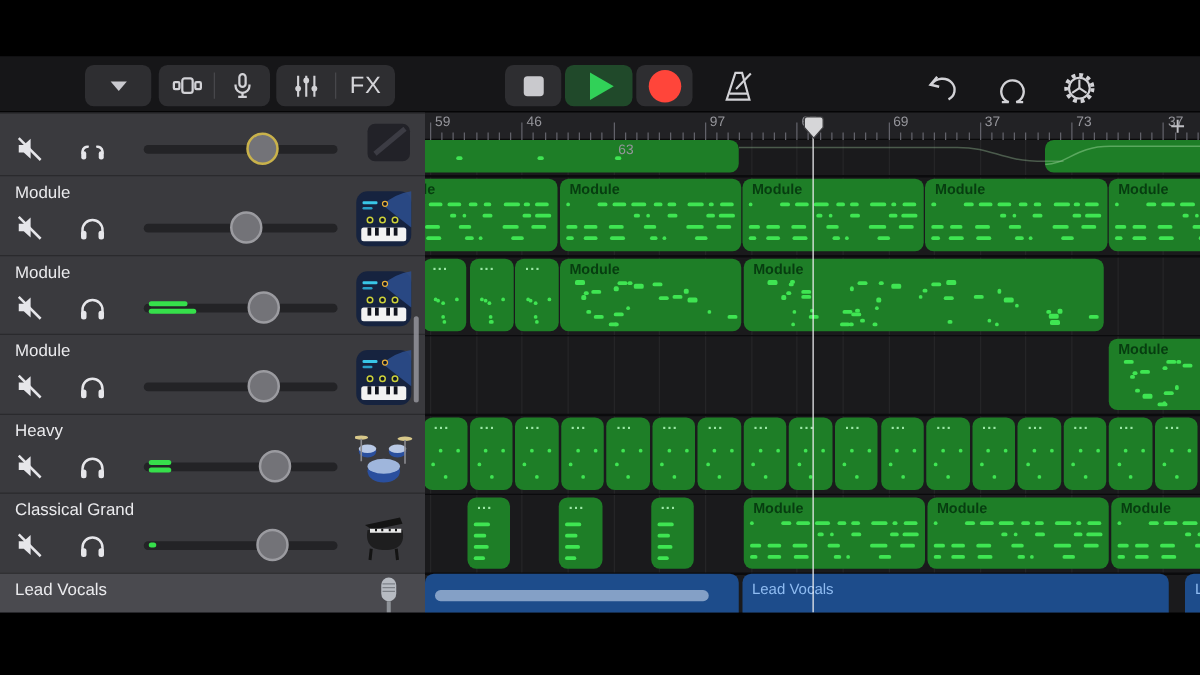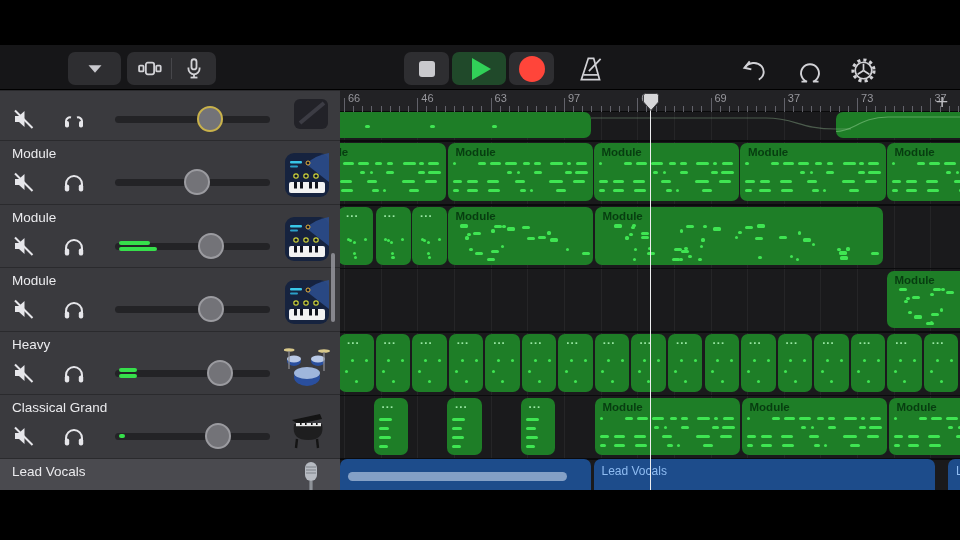--- a/index.html
+++ b/index.html
@@ -66,20 +66,36 @@
       <div class="gdiv"></div>
       <div class="gbtn">
         <svg class="icon" width="26" height="26" viewBox="0 0 28 28" fill="none" stroke="#d2d2d6" stroke-width="1.8">
           <rect x="11.3" y="3.5" width="5.4" height="11" rx="2.7"></rect>
             <path d="M8 12.5 v1.2 a6 6 0 0 0 12 0 v-1.2"></path>
             <line x1="14" y1="19.8" x2="14" y2="23.2"></line>
             <line x1="10.3" y1="23.2" x2="17.7" y2="23.2"></line>
         </svg>
       </div>
     </div>
+    <div class="btngroup" style="left:221px;width:95px;">
+      <div class="gbtn">
+        <svg class="icon" width="26" height="26" viewBox="0 0 28 28" fill="none" stroke="#d2d2d6" stroke-width="1.7">
+          <line x1="7" y1="5" x2="7" y2="23"></line>
+            <line x1="14" y1="5" x2="14" y2="23"></line>
+            <line x1="21" y1="5" x2="21" y2="23"></line>
+          <circle cx="7" cy="16" r="2.5" fill="#d2d2d6" stroke="none"></circle>
+            <circle cx="14" cy="9" r="2.5" fill="#d2d2d6" stroke="none"></circle>
+            <circle cx="21" cy="16" r="2.5" fill="#d2d2d6" stroke="none"></circle>
+        </svg>
+      </div>
+      <div class="gdiv"></div>
+      <div class="gbtn">
+          <span id="fx-label">FX</span>
+        </div>
+    </div>
 
     <div class="btn" style="left:404px;width:45px;">
         <div class="stopsq"></div>
       </div>
     <div class="btn" style="left:452px;width:54px;background:#20492a;">
         <div class="playtri"></div>
       </div>
     <div class="btn" style="left:509px;width:45px;">
         <div class="reccirc"></div>
       </div>
@@ -285,39 +301,39 @@
             <line x1="9" y1="13" x2="19" y2="13"></line>
           </g>
           <rect x="12.4" y="21" width="3.2" height="9" fill="#8e9298"></rect>
         </svg>
       </div>
     </div>
 
   <div id="timeline">
     <div id="ruler">
         <div class="tick" style="left: 4px; top: 8px; height: 14px;"></div>
-        <div class="ruler-num" style="left: 8px;">66</div>
+        <div class="ruler-num" style="left: 8px;">59</div>
         <div class="tick" style="left: 13.1625px; top: 16px; height: 6px;"></div>
         <div class="tick" style="left: 22.325px; top: 16px; height: 6px;"></div>
         <div class="tick" style="left: 31.4875px; top: 16px; height: 6px;"></div>
         <div class="tick" style="left: 40.65px; top: 16px; height: 6px;"></div>
         <div class="tick" style="left: 49.8125px; top: 16px; height: 6px;"></div>
         <div class="tick" style="left: 58.975px; top: 16px; height: 6px;"></div>
         <div class="tick" style="left: 68.1375px; top: 16px; height: 6px;"></div>
         <div class="tick" style="left: 77.3px; top: 8px; height: 14px;"></div>
         <div class="ruler-num" style="left: 81.3px;">46</div>
         <div class="tick" style="left: 86.4625px; top: 16px; height: 6px;"></div>
         <div class="tick" style="left: 95.625px; top: 16px; height: 6px;"></div>
         <div class="tick" style="left: 104.787px; top: 16px; height: 6px;"></div>
         <div class="tick" style="left: 113.95px; top: 16px; height: 6px;"></div>
         <div class="tick" style="left: 123.112px; top: 16px; height: 6px;"></div>
         <div class="tick" style="left: 132.275px; top: 16px; height: 6px;"></div>
         <div class="tick" style="left: 141.438px; top: 16px; height: 6px;"></div>
         <div class="tick" style="left: 150.6px; top: 8px; height: 14px;"></div>
-        <div class="ruler-num" style="left: 154.6px;">63</div>
+        <div class="ruler-num" style="left: 154.6px; margin-top: 22px;">63</div>
         <div class="tick" style="left: 159.762px; top: 16px; height: 6px;"></div>
         <div class="tick" style="left: 168.925px; top: 16px; height: 6px;"></div>
         <div class="tick" style="left: 178.088px; top: 16px; height: 6px;"></div>
         <div class="tick" style="left: 187.25px; top: 16px; height: 6px;"></div>
         <div class="tick" style="left: 196.412px; top: 16px; height: 6px;"></div>
         <div class="tick" style="left: 205.575px; top: 16px; height: 6px;"></div>
         <div class="tick" style="left: 214.737px; top: 16px; height: 6px;"></div>
         <div class="tick" style="left: 223.9px; top: 8px; height: 14px;"></div>
         <div class="ruler-num" style="left: 227.9px;">97</div>
         <div class="tick" style="left: 233.062px; top: 16px; height: 6px;"></div>

